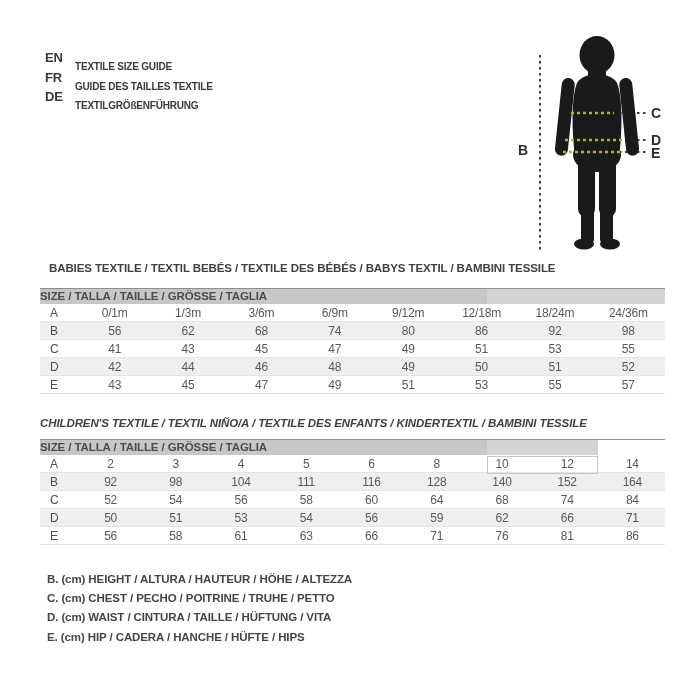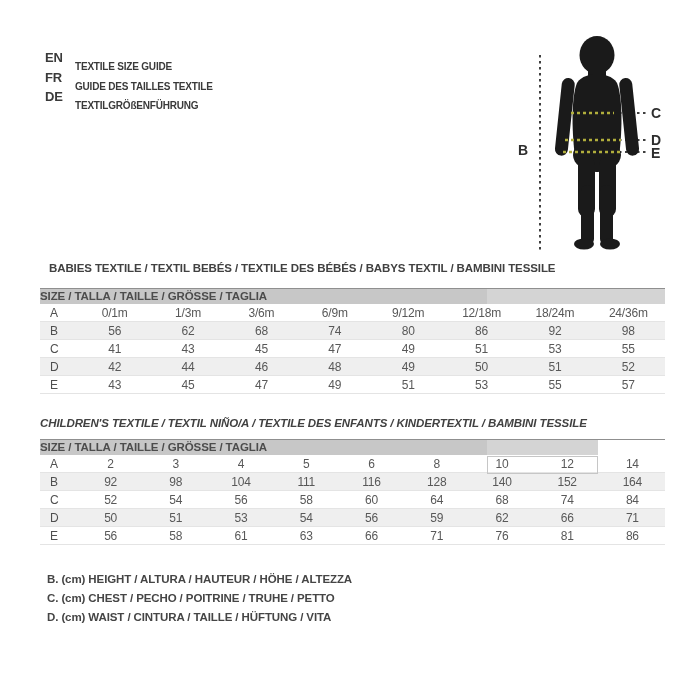--- a/index.html
+++ b/index.html
@@ -230,15 +230,16 @@
           <span class="cell">86</span>
         </div>
       </div>
     <div class="hl-box"></div>
   </div>
 
   <div class="legend">
     <div class="legend-line">B. (cm) HEIGHT / ALTURA / HAUTEUR / HÖHE / ALTEZZA</div>
     <div class="legend-line">C. (cm) CHEST / PECHO / POITRINE / TRUHE / PETTO</div>
     <div class="legend-line">D. (cm) WAIST / CINTURA / TAILLE / HÜFTUNG / VITA</div>
+    <div class="legend-line">E. (cm) HIP / CADERA / HANCHE / HÜFTE / HIPS</div>
   </div>
 
 </div>
 
 </body></html>

